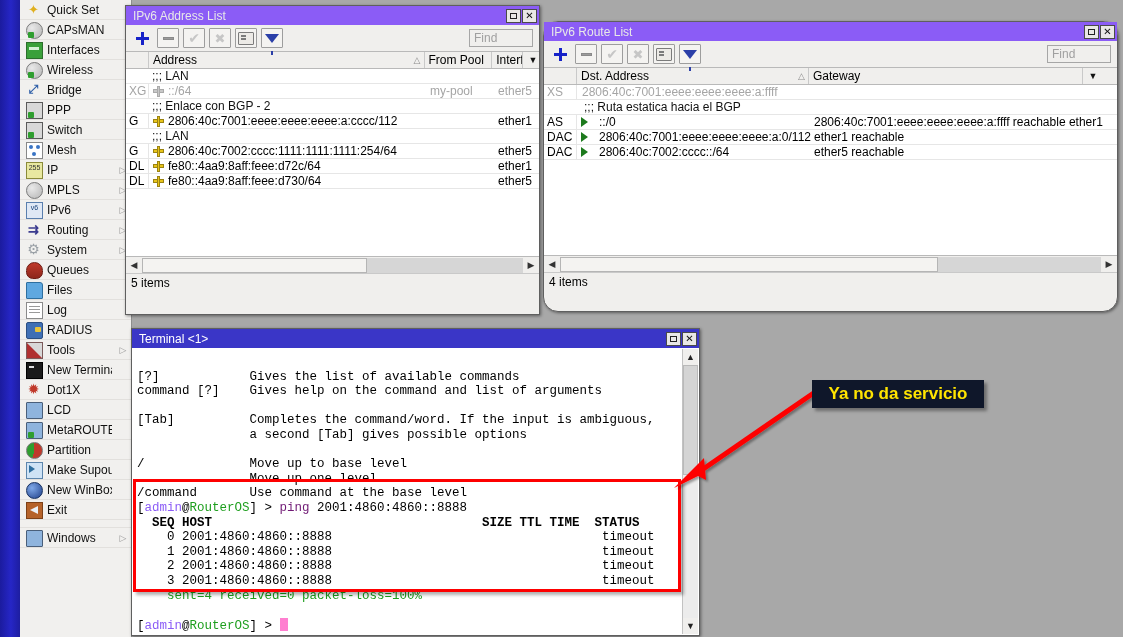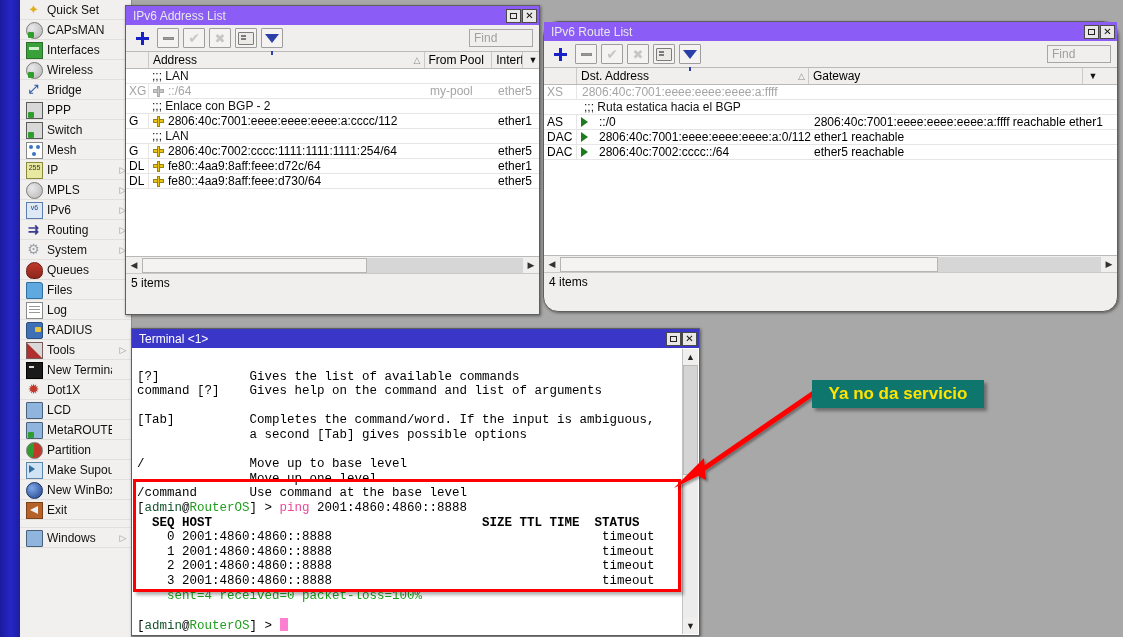--- a/index.html
+++ b/index.html
@@ -168,29 +168,29 @@
     color:#000;padding:6px 0 0 4px;box-sizing:border-box;white-space:pre;
   }
   .vscroll{
     position:absolute;right:1px;top:20px;bottom:1px;width:16px;background:#f0efed;
     border-left:1px solid #c2c2c2;box-sizing:border-box;
   }
   .vs-arrow{height:16px;display:flex;align-items:center;justify-content:center;font-size:9px;color:#222;}
   .vs-track{position:absolute;top:16px;bottom:16px;left:0;right:0;background:#ececec;}
   .vs-thumb{position:absolute;left:0;right:0;top:0;height:110px;background:#d4d4d4;border:1px solid #b9b9b9;box-sizing:border-box;}
   .tg{color:#1d9e1d;}
-  .tc{color:#14532d;}
-  .tm{color:#ec4899;}
+  .tc{color:#8b5cf6;}
+  .tm{color:#701a75;}
   .tb{font-weight:bold;}
   .caret{display:inline-block;width:8px;height:13px;background:#ff7fd0;vertical-align:-2px;}
 
   
   #annot-box{
     position:absolute;left:812px;top:380px;width:172px;height:28px;
-    background:#0f766e;display:flex;align-items:center;justify-content:center;
+    background:#0f172a;display:flex;align-items:center;justify-content:center;
     color:#ffe400;font-weight:bold;font-size:17px;
     box-shadow:3px 3px 3px rgba(0,0,0,.35);
   }
   #annot-arrow{position:absolute;left:670px;top:370px;width:160px;height:120px;pointer-events:none;}
   #annot-rect{
     position:absolute;left:133px;top:479px;width:548px;height:113px;
     border:3px solid #fe0000;box-sizing:border-box;
     box-shadow:3px 3px 3px rgba(0,0,0,.3);pointer-events:none;
   }
 </style>

